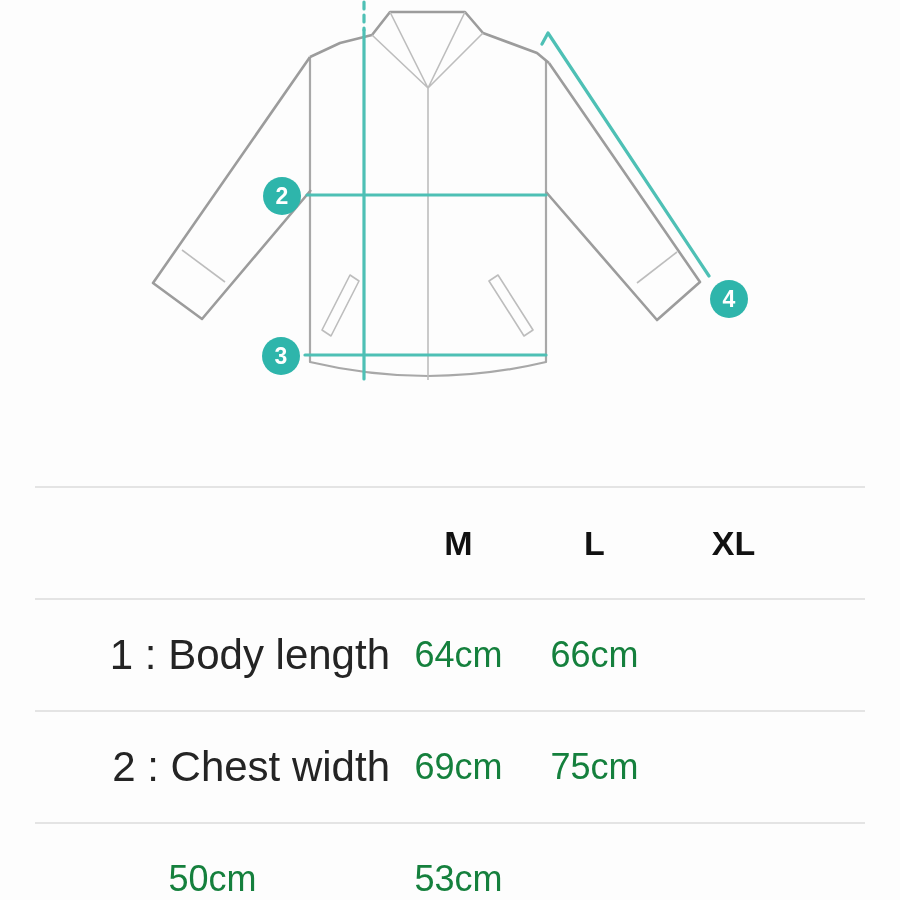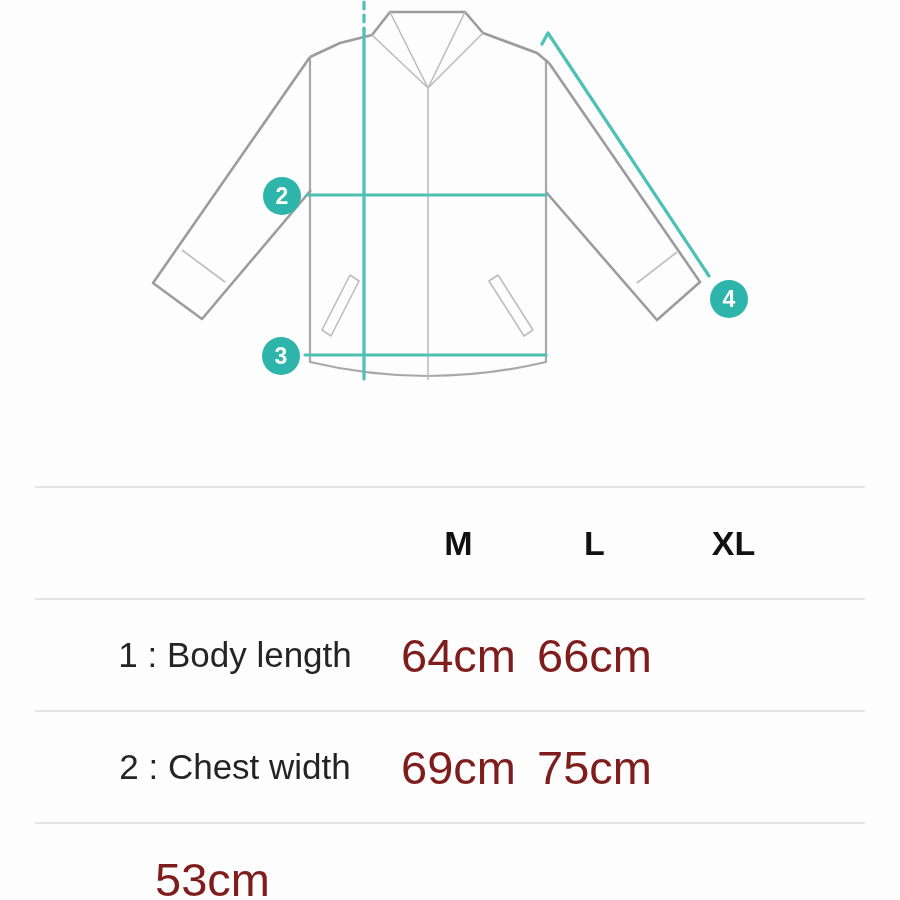--- a/index.html
+++ b/index.html
@@ -51,28 +51,28 @@
   .t-row:last-child {
     border-bottom: none;
   }
   .t-head-cell {
     text-align: center;
     font-size: 34px;
     font-weight: bold;
     color: #111111;
   }
   .t-label {
-    font-size: 35px;
+    font-size: 42px;
     color: #242424;
     padding-left: 45px;
-    text-align: center;
+    text-align: right;
   }
   .t-value {
-    font-size: 47px;
-    color: #7f1d1d;
+    font-size: 36px;
+    color: #15803d;
     text-align: center;
   }
 </style>
 </head>
 <body>
 
 <div class="page">
 
   <div class="diagram">
     <svg viewBox="0 0 900 486">
@@ -140,18 +140,19 @@
     </div>
 
     <div class="t-row">
       <div class="t-label">2 : Chest width</div>
       <div class="t-value">69cm</div>
       <div class="t-value">75cm</div>
       <div></div>
     </div>
 
     <div class="t-row">
+      <div class="t-value">50cm</div>
       <div class="t-value">53cm</div>
       <div></div>
     </div>
 
   </div>
 </div>
 
 </body></html>

